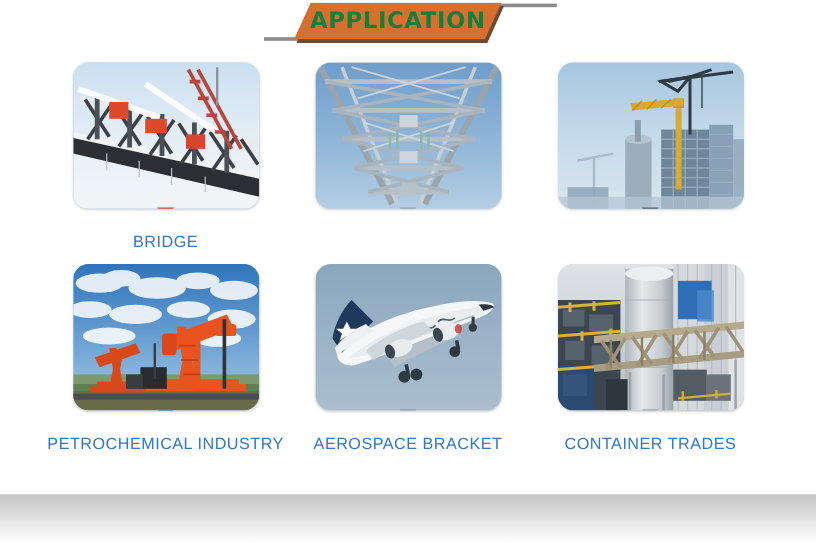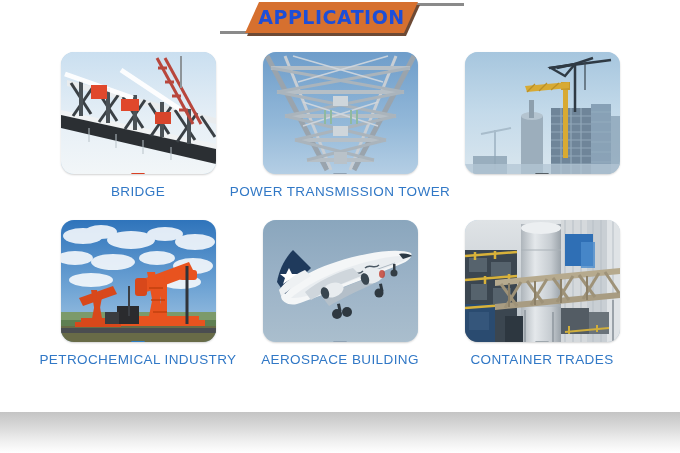--- a/index.html
+++ b/index.html
@@ -63,21 +63,21 @@
     background: #d6702f;
     clip-path: polygon(14px 0, 100% 0, calc(100% - 14px) 100%, 0 100%);
   }
   .banner-title {
     position: absolute;
     left: 0; top: 0;
     width: 173px;
     height: 24px;
     line-height: 31px;
     text-align: center;
-    color: #1d4ed8;
+    color: #15803d;
     font-family: "DejaVu Sans", sans-serif;
     font-size: 19px;
     font-weight: bold;
     letter-spacing: 0.5px;
   }
 
   
   .grid {
     position: absolute;
     left: 0;
@@ -121,21 +121,21 @@
     border-top: 9px solid #cfd6dc;
     z-index: 5;
   }
   .tail.red   { border-top-color: #d94024; }
   .tail.blue  { border-top-color: #2e7ec4; }
   .tail.slate { border-top-color: #8fa2b4; }
   .tail.dark  { border-top-color: #555f66; }
   .tail.gray  { border-top-color: #9fa8ae; }
 
   .caption {
-    margin-top: 10px;
+    margin-top: 20px;
     color: #3178c6;
     font-family: "Liberation Sans", sans-serif;
     font-size: 13.5px;
     font-weight: normal;
     letter-spacing: 0.4px;
     white-space: nowrap;
     text-align: center;
   }
 
   
@@ -294,21 +294,20 @@
             <g stroke="#8fb9a0" stroke-width="2">
               <line x1="62" y1="58" x2="62" y2="72"></line>
               <line x1="68" y1="58" x2="68" y2="72"></line>
               <line x1="88" y1="58" x2="88" y2="72"></line>
               <line x1="94" y1="58" x2="94" y2="72"></line>
             </g>
           </svg>
         </div>
         <div class="tail slate"></div>
       </div>
-      <div class="caption">POWER TRANSMISSION TOWER</div>
     </div>
 
     <div class="card">
       <div class="thumb">
         <div class="art">
           <svg viewBox="0 0 155 122" width="155" height="122" preserveAspectRatio="none">
             <defs>
               <linearGradient id="csky" x1="0" y1="0" x2="0" y2="1">
                 <stop offset="0%" stop-color="#a6c6de"></stop>
                 <stop offset="50%" stop-color="#c4daea"></stop>
@@ -501,21 +500,21 @@
             </g>
 
             <g fill="#333d45">
               <rect x="130" y="44" width="2.5" height="7"></rect>
               <circle cx="131" cy="53" r="3.5"></circle>
             </g>
           </svg>
         </div>
         <div class="tail slate"></div>
       </div>
-      <div class="caption">AEROSPACE BUILDING</div>
+      <div class="caption">AEROSPACE BRACKET</div>
     </div>
 
     <div class="card">
       <div class="thumb">
         <div class="art">
           <svg viewBox="0 0 155 122" width="155" height="122" preserveAspectRatio="none">
             <defs>
               <linearGradient id="isky" x1="0" y1="0" x2="0" y2="1">
                 <stop offset="0%" stop-color="#dfe3e6"></stop>
                 <stop offset="50%" stop-color="#ccd2d7"></stop>

